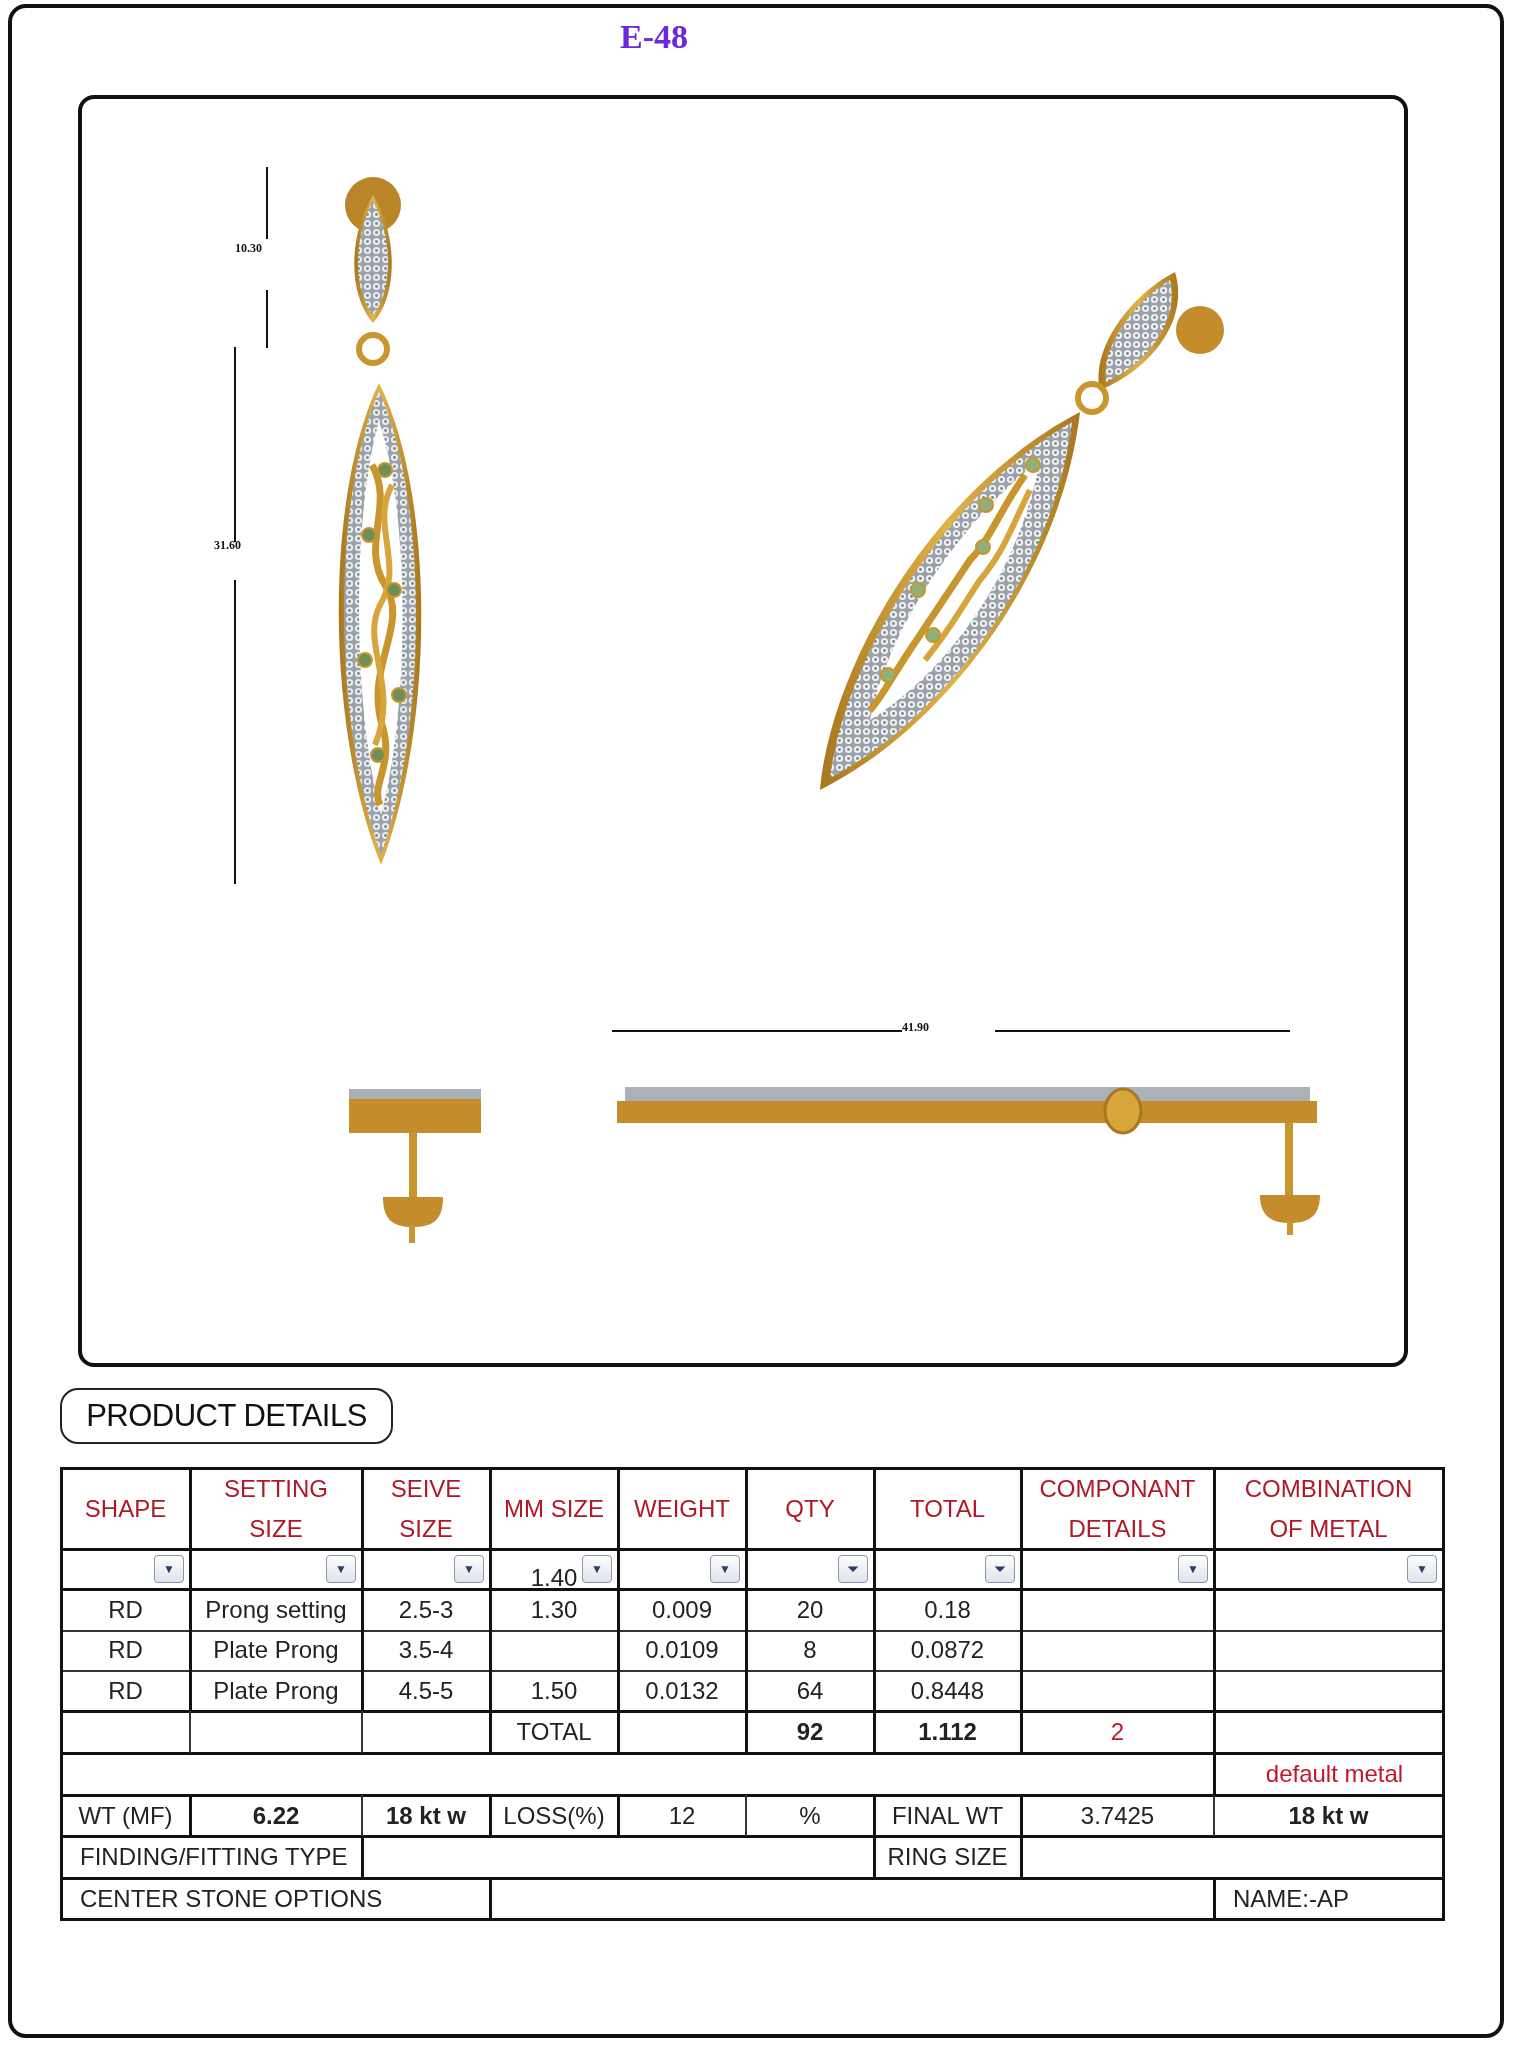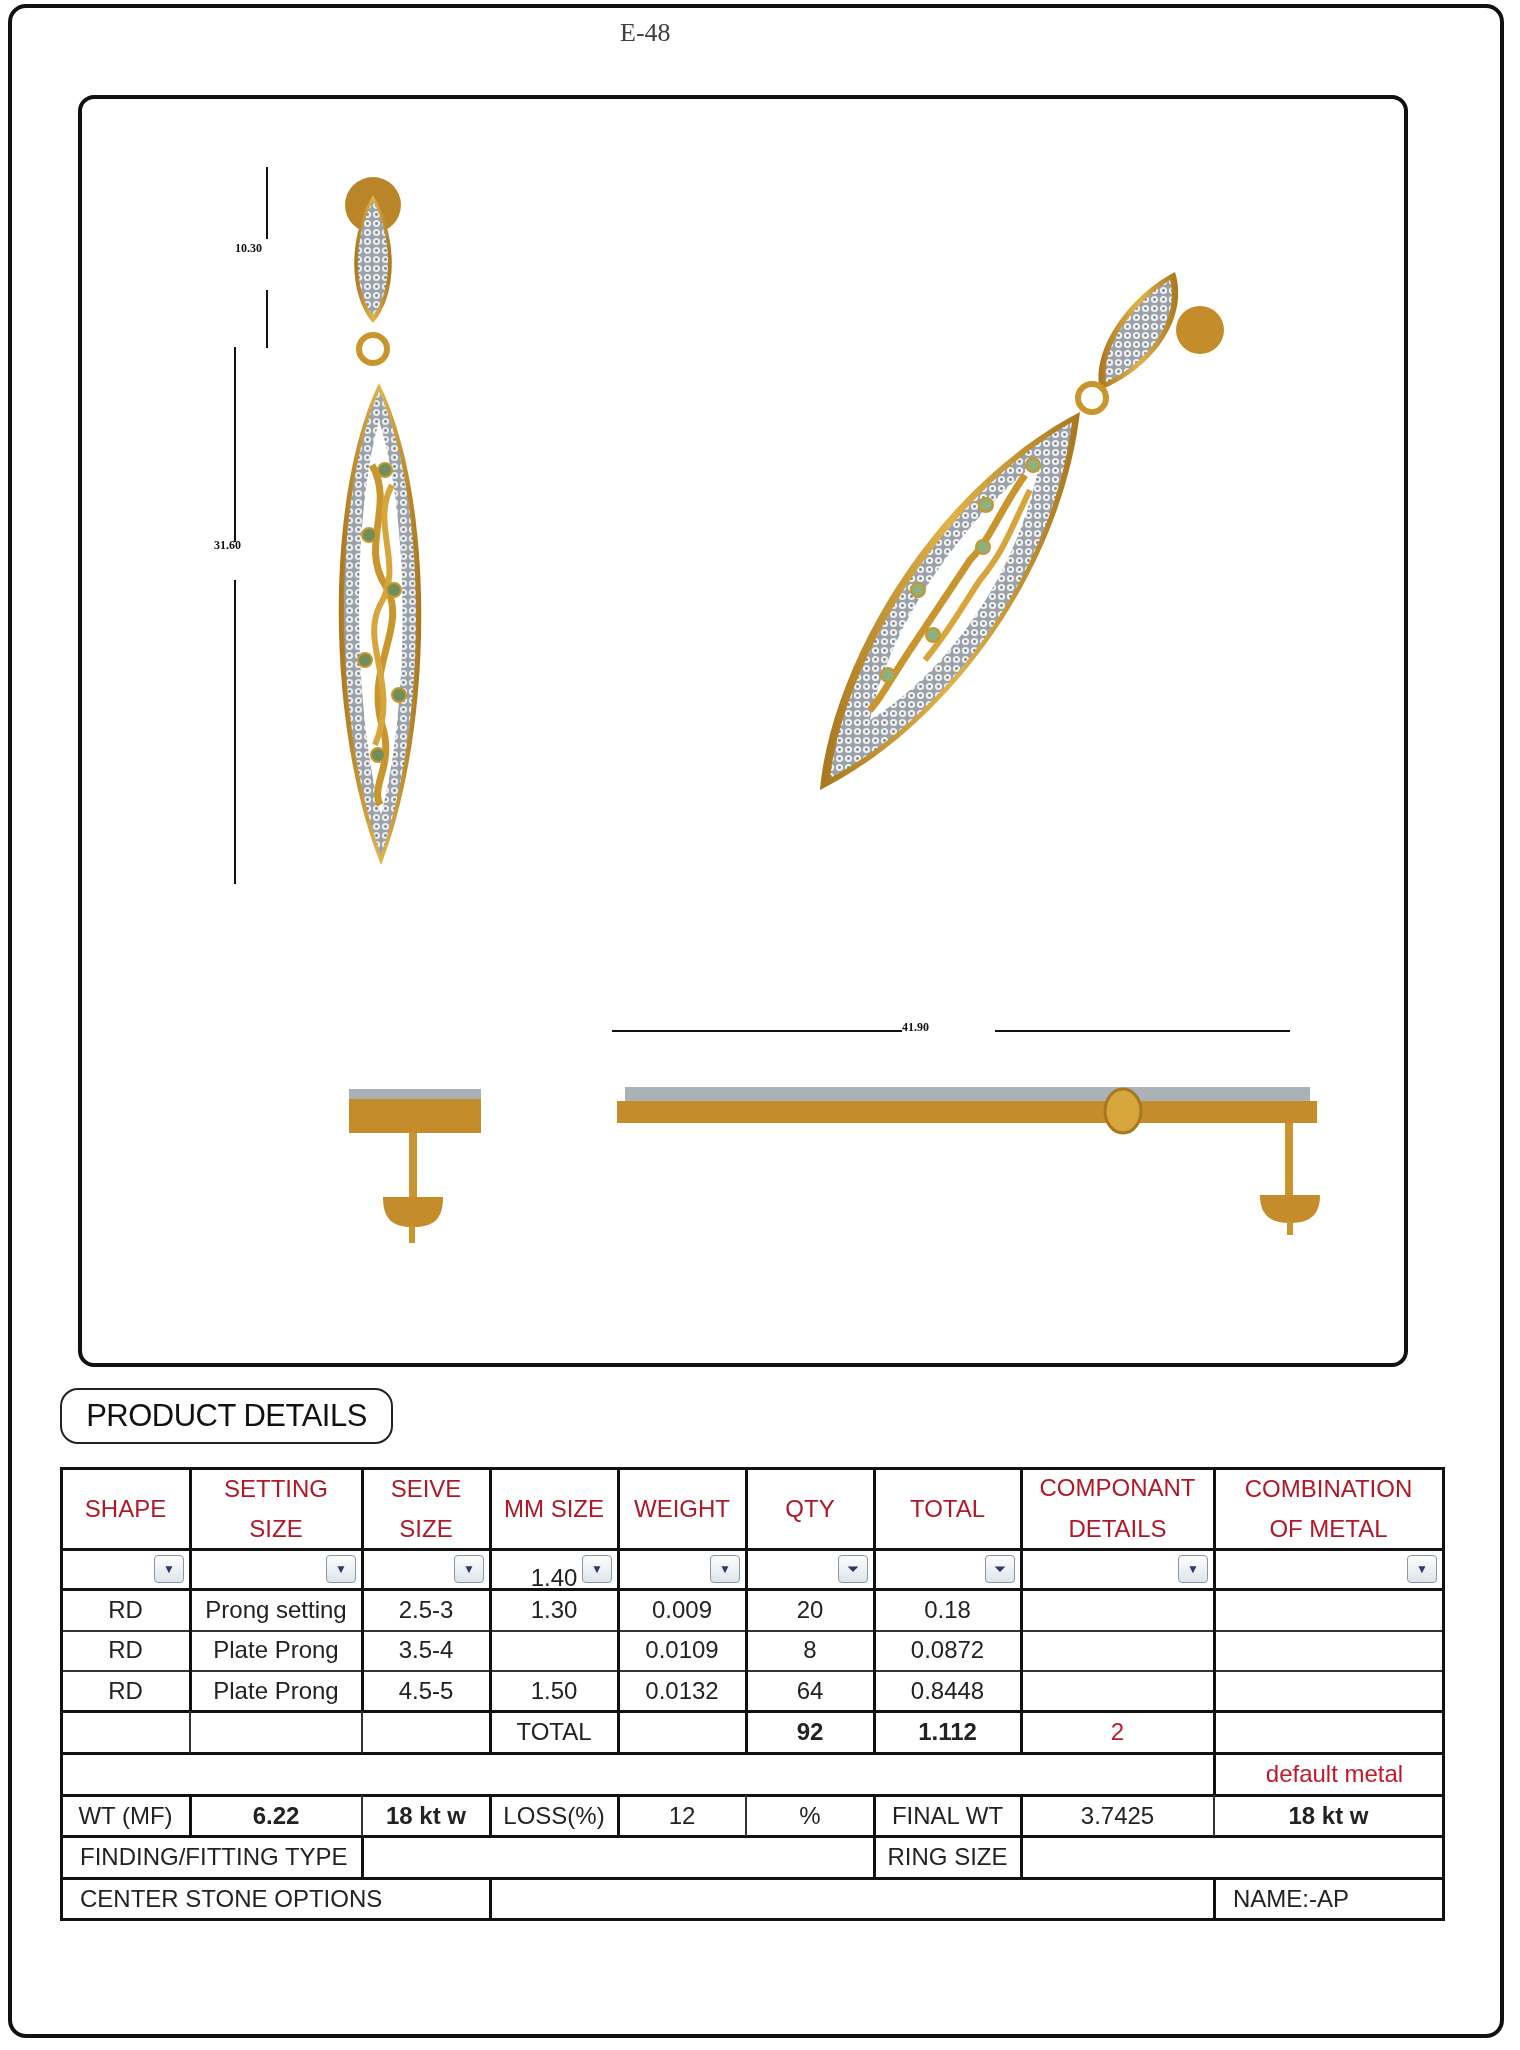--- a/index.html
+++ b/index.html
@@ -1,18 +1,18 @@
 <!DOCTYPE html>
 <html><head>
 <meta charset="utf-8">
 <style>
   html, body { margin:0; padding:0; background:#ffffff; }
   body { width:1520px; height:2050px; position:relative; overflow:hidden; font-family:"Liberation Sans", sans-serif; }
   .outer-frame { position:absolute; left:8px; top:4px; width:1496px; height:2034px; border:4px solid #111; border-radius:18px; box-sizing:border-box; }
-  .title { position:absolute; left:620px; top:18px; font-family:"Liberation Serif", serif; font-weight:normal; font-size:26px; color:#404040; }
+  .title { position:absolute; left:620px; top:18px; font-family:"Liberation Serif", serif; font-weight:bold; font-size:34px; color:#6d28d9; }
   .inner-frame { position:absolute; left:78px; top:95px; width:1330px; height:1272px; border:4px solid #111; border-radius:16px; box-sizing:border-box; }
   .dim { position:absolute; font-family:"Liberation Serif", serif; font-weight:bold; font-size:12px; color:#111; }
   .vline { position:absolute; width:2px; background:#111; }
   .hline { position:absolute; height:2px; background:#111; }
   .render { position:absolute; }
   .pd-label { position:absolute; left:60px; top:1388px; width:333px; height:56px; border:2px solid #222; border-radius:18px; box-sizing:border-box; font-size:31px; display:flex; align-items:center; justify-content:center; color:#111; letter-spacing:-0.5px; }
   .cell { position:absolute; box-sizing:border-box; font-family:"Liberation Sans", sans-serif; font-size:24px; color:#222; display:flex; align-items:center; justify-content:center; text-align:center; white-space:nowrap; }
   .hdr { color:#b01828; font-size:24px; line-height:40px; flex-direction:column; }
   .bold { font-weight:bold; }
   .red { color:#c0182a; }
@@ -144,21 +144,21 @@
     </div>
   <div class="cell hdr" style="left:618px;top:1468px;width:128px;height:81px;">
       <span>WEIGHT</span>
     </div>
   <div class="cell hdr" style="left:746px;top:1468px;width:128px;height:81px;">
       <span>QTY</span>
     </div>
   <div class="cell hdr" style="left:874px;top:1468px;width:147px;height:81px;">
       <span>TOTAL</span>
     </div>
-  <div class="cell hdr" style="left:1021px;top:1468px;width:193px;height:81px;justify-content:space-between;">
+  <div class="cell hdr" style="left:1021px;top:1468px;width:193px;height:81px;">
       <span>COMPONANT</span>
       <span>DETAILS</span>
     </div>
   <div class="cell hdr" style="left:1214px;top:1468px;width:229px;height:81px;">
       <span>COMBINATION</span>
       <span>OF METAL</span>
     </div>
 
   <div class="cell" style="left:61px;top:1549px;width:129px;height:40px;">
       <span class="dd">▼</span>

